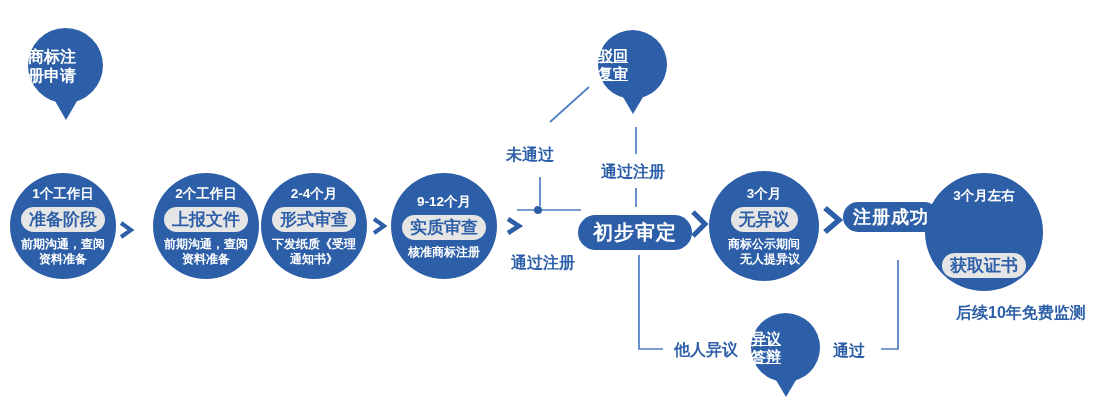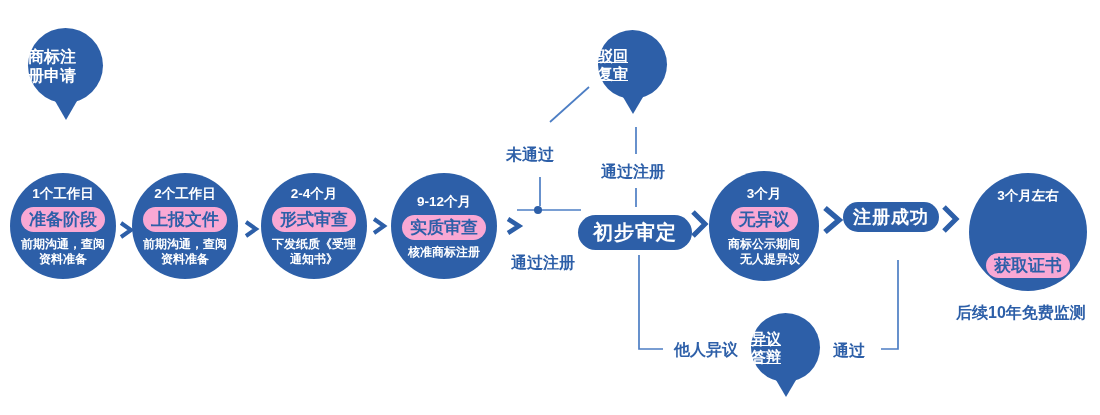--- a/index.html
+++ b/index.html
@@ -32,21 +32,21 @@
   .balloon span{display:block;}
 
   
   .step{
     position:absolute;width:106px;height:106px;border-radius:50%;
     background:var(--blue);color:#fff;text-align:center;
     display:flex;flex-direction:column;align-items:center;justify-content:center;
   }
   .step .duration{font-size:13.5px;font-weight:bold;margin-bottom:4px;white-space:nowrap;}
   .step .pill{
-    background:#f9a8d4;color:var(--blue);font-weight:bold;font-size:17px;
+    background:#e5e5e5;color:var(--blue);font-weight:bold;font-size:17px;
     border-radius:13px;padding:2px 8px;line-height:21px;white-space:nowrap;
   }
   .step .desc{margin-top:5px;font-size:12px;font-weight:bold;line-height:15px;}
   .step .desc span{display:block;white-space:nowrap;}
   .step.big{width:118px;height:118px;}
 
   
   .dark-pill{
     position:absolute;background:var(--blue);color:#fff;font-weight:bold;
     display:flex;align-items:center;justify-content:center;white-space:nowrap;
@@ -113,21 +113,21 @@
 
   <div class="step" style="left:10px;top:173px;">
     <div class="duration">1个工作日</div>
     <div class="pill">准备阶段</div>
     <div class="desc">
       <span>前期沟通，查阅</span>
         <span>资料准备</span>
     </div>
   </div>
 
-  <div class="step" style="left:132px;top:173px;justify-content:center;">
+  <div class="step" style="left:153px;top:173px;justify-content:center;">
     <div class="duration">2个工作日</div>
     <div class="pill">上报文件</div>
     <div class="desc">
       <span>前期沟通，查阅</span>
         <span>资料准备</span>
     </div>
   </div>
 
   <div class="step" style="left:261px;top:173px;">
     <div class="duration">2-4个月</div>
@@ -149,21 +149,21 @@
 
   <div class="step" style="left:709px;top:171px;width:110px;height:110px;text-align:right;">
     <div class="duration">3个月</div>
     <div class="pill">无异议</div>
     <div class="desc">
       <span>商标公示期间</span>
         <span>无人提异议</span>
     </div>
   </div>
 
-  <div class="step big" style="left:969px;top:173px;gap:44px;">
+  <div class="step big" style="left:925px;top:173px;gap:44px;">
     <div class="duration">3个月左右</div>
     <div class="pill">获取证书</div>
   </div>
 
   <div class="dark-pill preliminary">初步审定</div>
   <div class="dark-pill success">注册成功</div>
 
   <div class="lbl not-passed">未通过</div>
   <div class="lbl pass-top">通过注册</div>
   <div class="lbl pass-bottom">通过注册</div>

